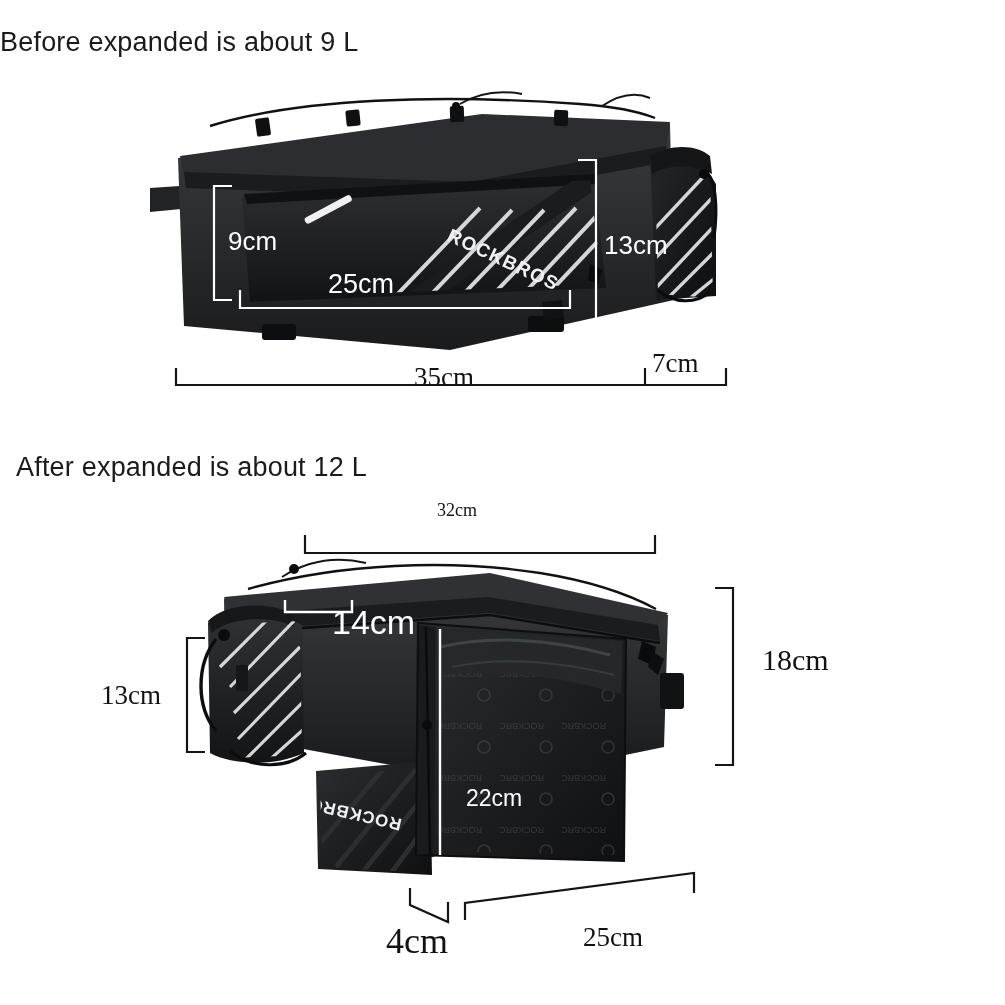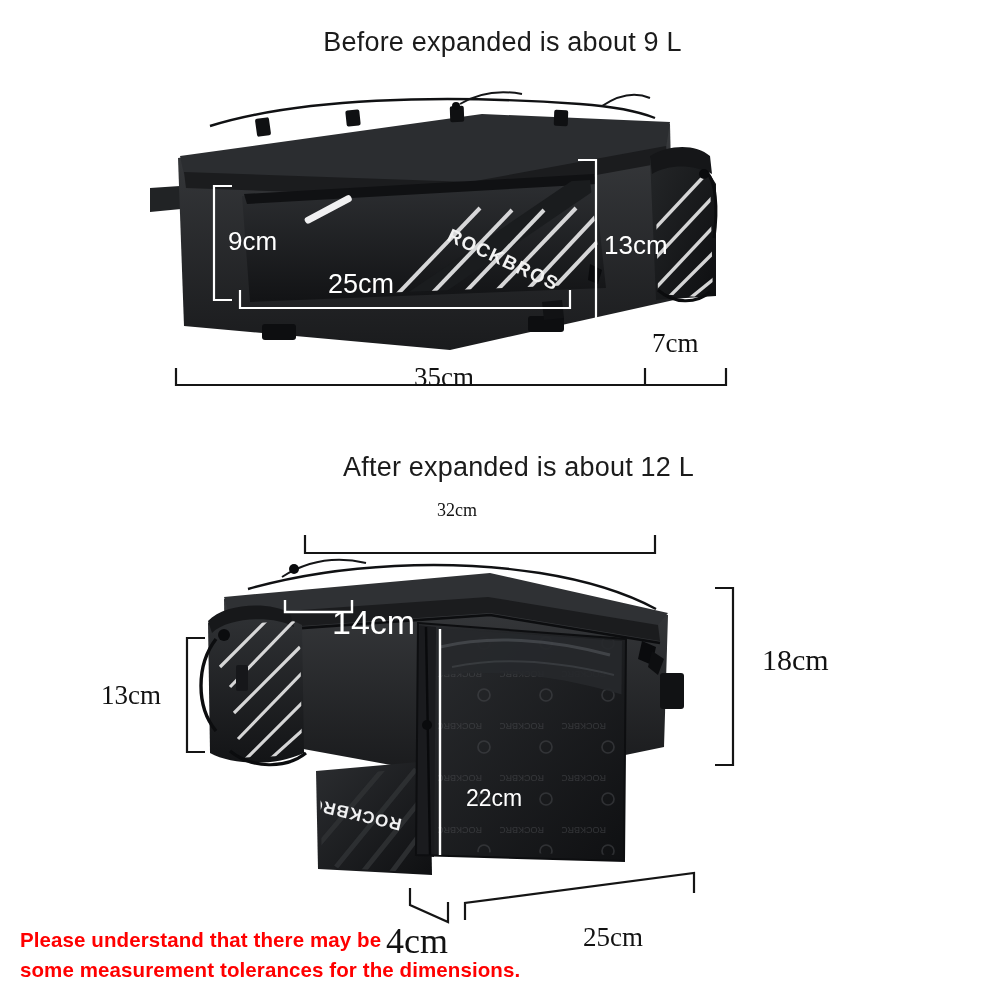--- a/index.html
+++ b/index.html
@@ -1,19 +1,19 @@
 <!DOCTYPE html>
 <html><head>
 <meta charset="utf-8">
 <style>
   html,body{margin:0;padding:0;background:#fff;}
   body{width:1005px;height:1005px;position:relative;overflow:hidden;
        font-family:"Liberation Sans","DejaVu Sans",sans-serif;color:#111;}
   .stage{position:absolute;inset:0;}
-  .ttl{position:absolute;width:100%;text-align:center;font-size:27px;color:#1b1b1b;
+  .ttl{position:absolute;width:100%;font-size:27px;color:#1b1b1b;
        letter-spacing:.2px;font-weight:400;}
   #title-before{top:27px;}
   #title-after{top:452px;margin-left:16px;}
   .warn{position:absolute;left:20px;font-size:20.5px;font-weight:bold;color:#ff0000;
         letter-spacing:.1px;white-space:nowrap;}
   #warn1{top:928px;} #warn2{top:958px;}
 
   .dimlbl{position:absolute;white-space:nowrap;}
   .dk{color:#121212;font-family:Liberation Serif, serif;} .lt{color:#ffffff;}
 
@@ -118,21 +118,21 @@
     <polyline points="578,160 596,160 596,325 578,325" fill="none" stroke="#ffffff" stroke-width="2.2"></polyline>
 
     <polyline points="176,368 176,385 726,385 726,368" fill="none" stroke="#151515" stroke-width="2.2"></polyline>
     <line x1="645" y1="368" x2="645" y2="385" stroke="#151515" stroke-width="2.2"></line>
   </svg>
 
   <div class="dimlbl lt" style="left:228px;top:226px;font-size:26px;">9cm</div>
   <div class="dimlbl lt" style="left:328px;top:269px;font-size:27px;">25cm</div>
   <div class="dimlbl lt" style="left:604px;top:230px;font-size:26px;">13cm</div>
   <div class="dimlbl dk" style="left:414px;top:362px;font-size:27px;">35cm</div>
-  <div class="dimlbl dk" style="left:652px;top:328px;font-size:27px;">7cm</div>
+  <div class="dimlbl dk" style="left:652px;top:348px;font-size:27px;">7cm</div>
 
   <div class="bag" style="left:190px;top:555px;width:520px;height:345px;">
     <svg width="520" height="345" viewBox="0 0 520 345">
       <defs>
         <linearGradient id="hA" x1="0" y1="0" x2="0" y2="1">
           <stop offset="0" stop-color="#3a3c3f"></stop>
             <stop offset="1" stop-color="#18191b"></stop>
         </linearGradient>
         <linearGradient id="hB" x1="0" y1="0" x2="1" y2="1">
           <stop offset="0" stop-color="#2b2d30"></stop>
@@ -238,16 +238,14 @@
   </svg>
 
   <div class="dimlbl dk" style="left:437px;top:500px;font-size:18px;">32cm</div>
   <div class="dimlbl lt" style="left:332px;top:603px;font-size:34px;">14cm</div>
   <div class="dimlbl dk" style="left:101px;top:680px;font-size:27px;">13cm</div>
   <div class="dimlbl dk" style="left:762px;top:643px;font-size:30px;">18cm</div>
   <div class="dimlbl lt" style="left:466px;top:785px;font-size:23px;">22cm</div>
   <div class="dimlbl dk" style="left:386px;top:920px;font-size:36px;">4cm</div>
   <div class="dimlbl dk" style="left:583px;top:922px;font-size:27px;">25cm</div>
 
-  <div class="warn" id="warn1">Please understand that there may be</div>
-  <div class="warn" id="warn2">some measurement tolerances for the dimensions.</div>
 
 </div>
 
 </body></html>

